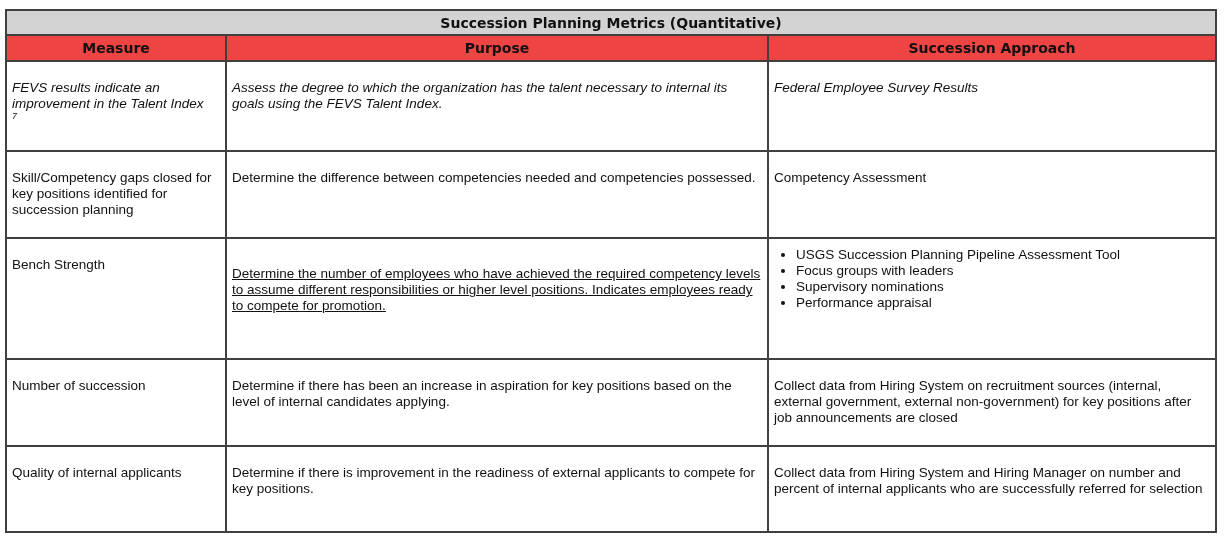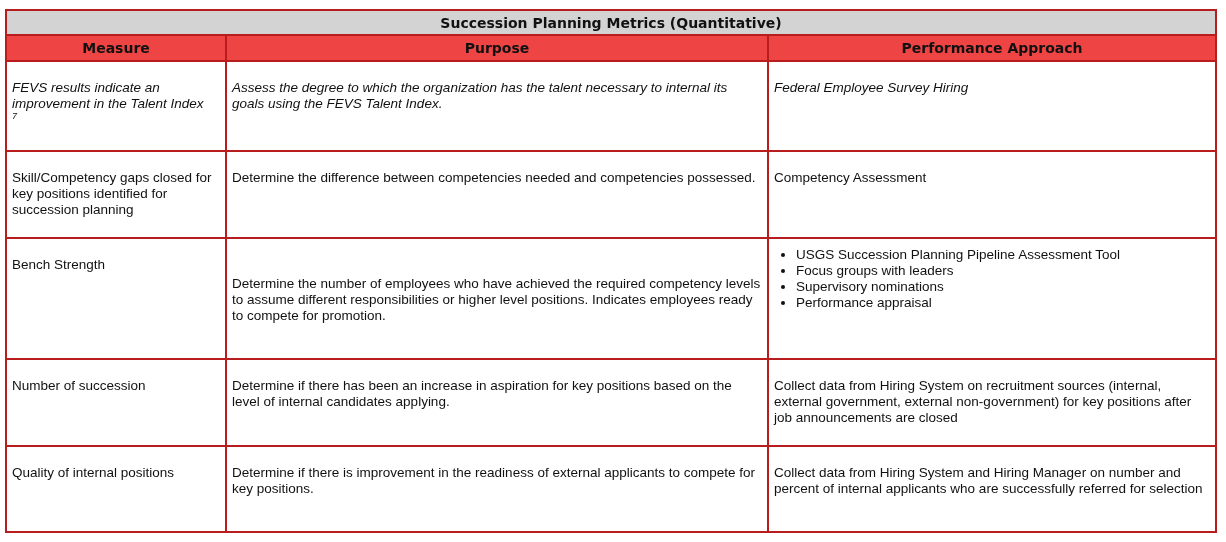--- a/index.html
+++ b/index.html
@@ -8,21 +8,21 @@
     position: absolute;
     left: 5px; top: 9px;
     width: 1210px;
     border-collapse: collapse;
     table-layout: fixed;
     font-family: "Liberation Sans", sans-serif;
     font-size: 13.5px;
     color: #111;
   }
   table.metrics td, table.metrics th {
-    border: 2px solid #b91c1c;
+    border: 2px solid #404040;
     vertical-align: top;
     text-align: left;
     line-height: 16px;
   }
   table.metrics th {
     font-family: "DejaVu Sans", sans-serif;
     font-weight: bold;
     font-size: 14px;
     text-align: center;
     vertical-align: middle;
@@ -31,21 +31,21 @@
   tr.title-row th { background: #d3d3d3; height: 23px; padding: 0; }
   tr.header-row th { background: #ef4444; height: 24px; padding: 0; }
   td { padding: 18px 5px 4px 5px; }
   tr.r1 td { height: 66px; font-style: italic; }
   tr.r2 td { height: 63px; }
   tr.r3 td { height: 96px; }
   tr.r4 td { height: 63px; }
   tr.r5 td { height: 62px; }
   tr.r3 td.measure-cell, tr.r3 td.purpose-cell { padding-top: 18px; }
   tr.r3 td.purpose-cell { padding-top: 19px; }
-  tr.r3 td.purpose-cell .inner { margin-top: 18px; }
+  tr.r3 td.purpose-cell .inner { margin-top: 8px; text-decoration: underline; }
   .sup { font-size: 9px; vertical-align: baseline; display:block; line-height: 9px; }
   ul.approach { margin: 0; padding-left: 22px; list-style: disc; }
   ul.approach li { margin: 0; padding: 0; line-height: 16px; }
   tr.r3 td.approach-cell { padding-top: 8px; margin-top: 31px; }
 </style>
 </head>
 <body>
 
 <table class="metrics">
   <colgroup>
@@ -53,31 +53,31 @@
     <col style="width:542px">
     <col style="width:448px">
   </colgroup>
   <thead>
     <tr class="title-row">
       <th colspan="3">Succession Planning Metrics (Quantitative)</th>
     </tr>
     <tr class="header-row">
       <th>Measure</th>
       <th>Purpose</th>
-      <th>Performance Approach</th>
+      <th>Succession Approach</th>
     </tr>
   </thead>
   <tbody>
     <tr class="r1">
       <td class="measure-cell">
         <span>FEVS results indicate an improvement in the Talent Index</span>
         <span class="sup">7</span>
       </td>
       <td class="purpose-cell">Assess the degree to which the organization has the talent necessary to internal its goals using the FEVS Talent Index.</td>
-      <td class="approach-cell">Federal Employee Survey Hiring</td>
+      <td class="approach-cell">Federal Employee Survey Results</td>
     </tr>
     <tr class="r2">
       <td class="measure-cell">Skill/Competency gaps closed for key positions identified for succession planning</td>
       <td class="purpose-cell">Determine the difference between competencies needed and competencies possessed.</td>
       <td class="approach-cell">Competency Assessment</td>
     </tr>
     <tr class="r3">
       <td class="measure-cell">Bench Strength</td>
       <td class="purpose-cell">
         <div class="inner">Determine the number of employees who have achieved the required competency levels to assume different responsibilities or higher level positions. Indicates employees ready to compete for promotion.</div>
@@ -90,18 +90,18 @@
           <li>Performance appraisal</li>
         </ul>
       </td>
     </tr>
     <tr class="r4">
       <td class="measure-cell">Number of succession</td>
       <td class="purpose-cell">Determine if there has been an increase in aspiration for key positions based on the level of internal candidates applying.</td>
       <td class="approach-cell">Collect data from Hiring System on recruitment sources (internal, external government, external non-government) for key positions after job announcements are closed</td>
     </tr>
     <tr class="r5">
-      <td class="measure-cell">Quality of internal positions</td>
+      <td class="measure-cell">Quality of internal applicants</td>
       <td class="purpose-cell">Determine if there is improvement in the readiness of external applicants to compete for key positions.</td>
       <td class="approach-cell">Collect data from Hiring System and Hiring Manager on number and percent of internal applicants who are successfully referred for selection</td>
     </tr>
   </tbody>
 </table>
 
 </body></html>

